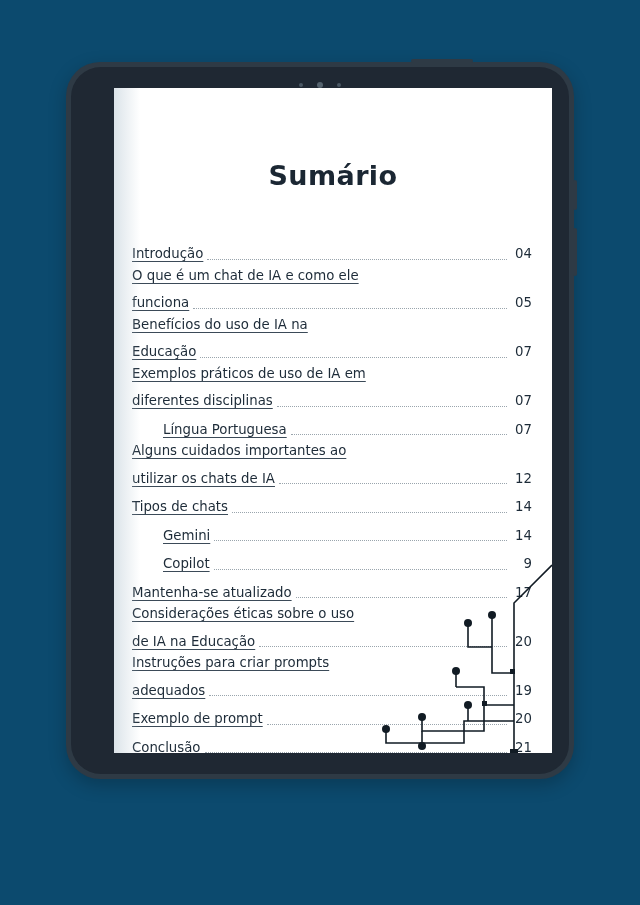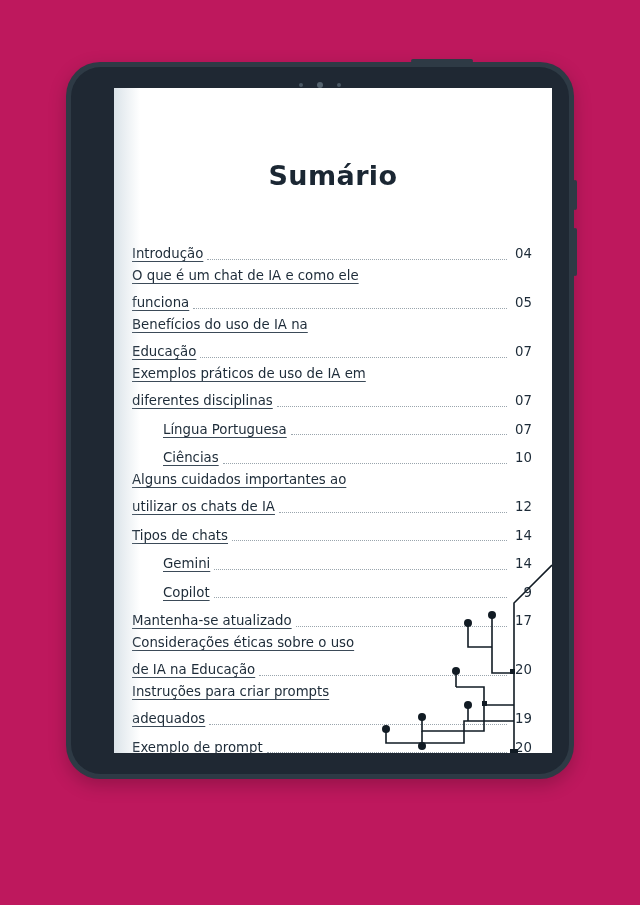--- a/index.html
+++ b/index.html
@@ -10,21 +10,21 @@
     height: 905px;
     background: #c9d1d3;
     font-family: "DejaVu Sans", sans-serif;
     overflow: hidden;
   }
 
   #stage {
     position: relative;
     width: 640px;
     height: 905px;
-    background: #be185d;
+    background: #0c4a6e;
   }
 
   
   .tablet {
     position: absolute;
     left: 66px;
     top: 62px;
     width: 508px;
     height: 717px;
     background: #2e3a45;
@@ -223,25 +223,20 @@
           </span>
         </div>
 
         <div class="toc-entry indent-1">
           <span class="label-wrap"><span class="toc-label">Língua Portuguesa</span></span>
           <span class="toc-leader"></span>
           <span class="toc-page">07</span>
         </div>
 
 
-        <div class="toc-entry indent-1">
-          <span class="label-wrap"><span class="toc-label">Ciências</span></span>
-          <span class="toc-leader"></span>
-          <span class="toc-page">10</span>
-        </div>
 
 
         <div class="toc-entry wrap">
           <span class="line1"><span class="toc-label">Alguns cuidados importantes ao</span></span>
           <span class="line2">
             <span class="toc-label">utilizar os chats de IA</span>
             <span class="toc-leader"></span>
             <span class="toc-page">12</span>
           </span>
         </div>

